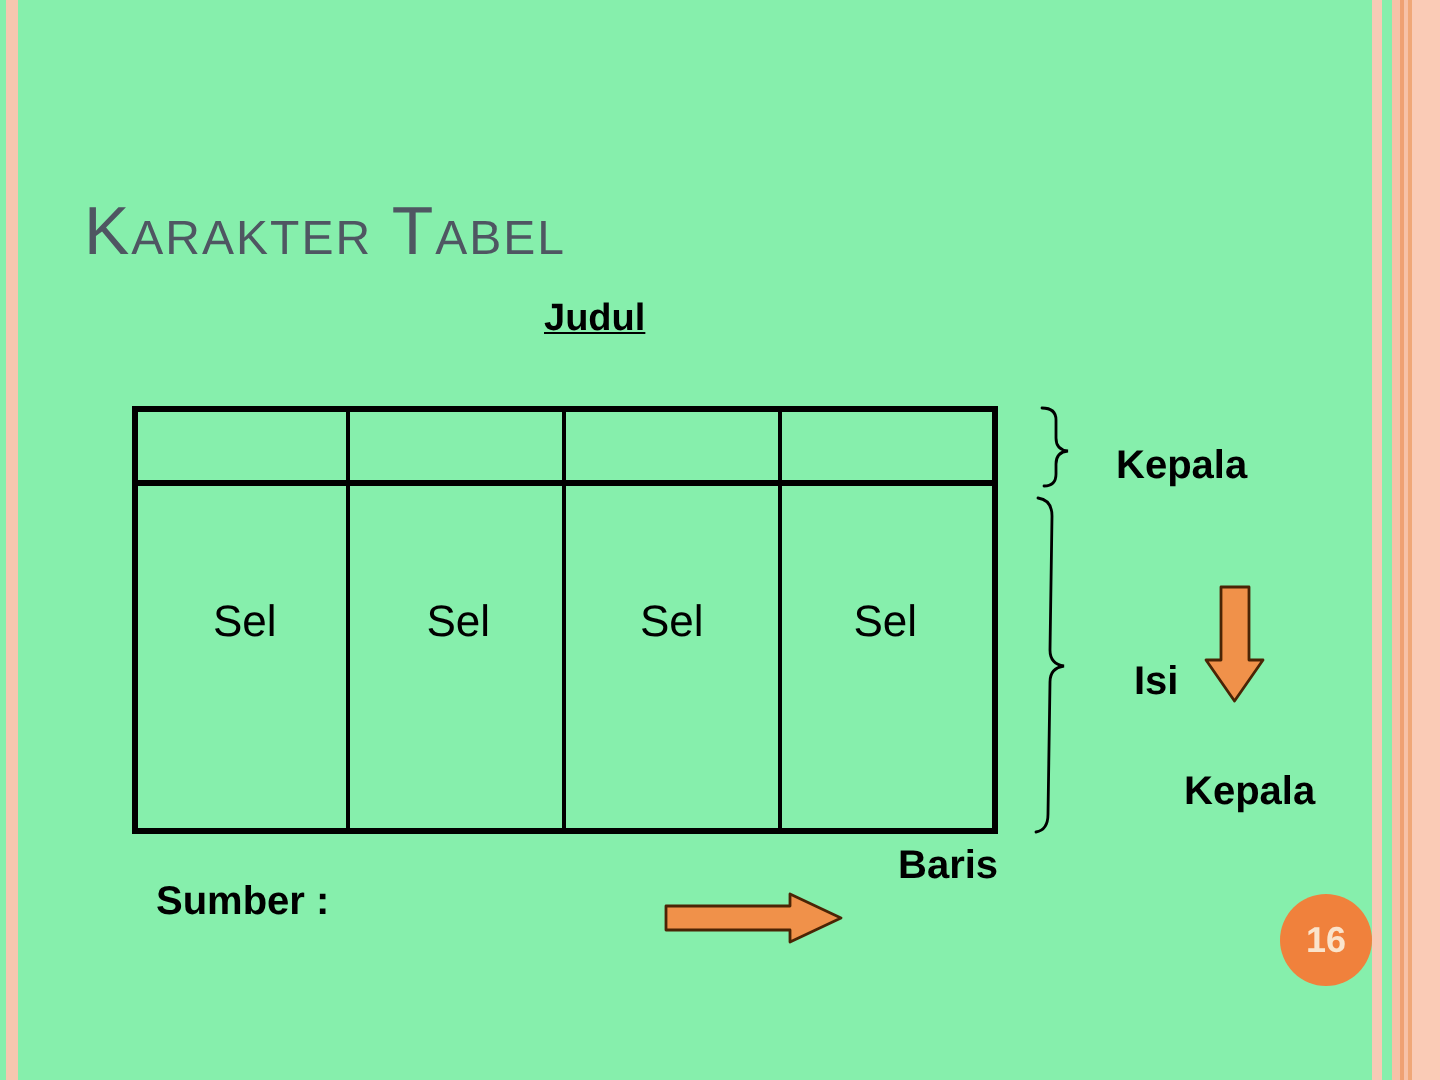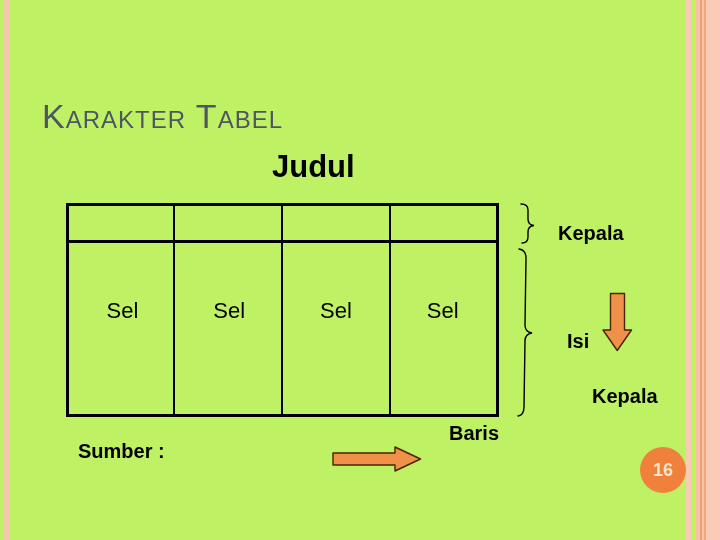--- a/index.html
+++ b/index.html
@@ -1,34 +1,34 @@
 <!DOCTYPE html>
 <html><head>
 <meta charset="utf-8">
 <style>
   html,body{margin:0;padding:0;background:#888;}
   .slide{
-    position:relative;width:720px;height:540px;background:#bef264;
+    position:relative;width:720px;height:540px;background:#86efac;
     overflow:hidden;font-family:"Liberation Sans", sans-serif;color:#000;
   }
   
   .stripe{position:absolute;top:0;height:540px;}
   .stripe.l1{left:3px;width:6px;background:#F6C7AF;}
   .stripe.r1{left:686px;width:5px;background:#F7CBB6;}
   .stripe.r2{left:696px;width:4px;background:#F7C2A8;}
   .stripe.r3{left:700px;width:2px;background:#EFA173;}
   .stripe.r4{left:702px;width:2px;background:#F7C2A8;}
   .stripe.r5{left:704px;width:2px;background:#F0A878;}
   .stripe.r6{left:706px;width:14px;background:#FACBB6;}
 
   .title{
     position:absolute;left:42px;top:74px;font-size:34px;font-weight:400;
     color:#4F5662;font-variant:small-caps;letter-spacing:1px;white-space:nowrap;
   }
-  .judul{position:absolute;left:272px;top:149px;font-size:31px;font-weight:bold;}
+  .judul{position:absolute;left:272px;top:149px;font-size:19px;font-weight:bold;text-decoration:underline;}
 
   
   .tbl{
     position:absolute;left:66px;top:203px;width:433px;height:214px;
     border:3px solid #000;box-sizing:border-box;
   }
   .tbl .vline{position:absolute;top:0;bottom:0;width:2px;background:#000;}
   .tbl .v1{left:104px;} .tbl .v2{left:212px;} .tbl .v3{left:320px;}
   .tbl .hline{position:absolute;left:0;right:0;top:34px;height:3px;background:#000;}
   .tbl .selrow{position:absolute;left:0;top:44px;width:427px;display:flex;}

